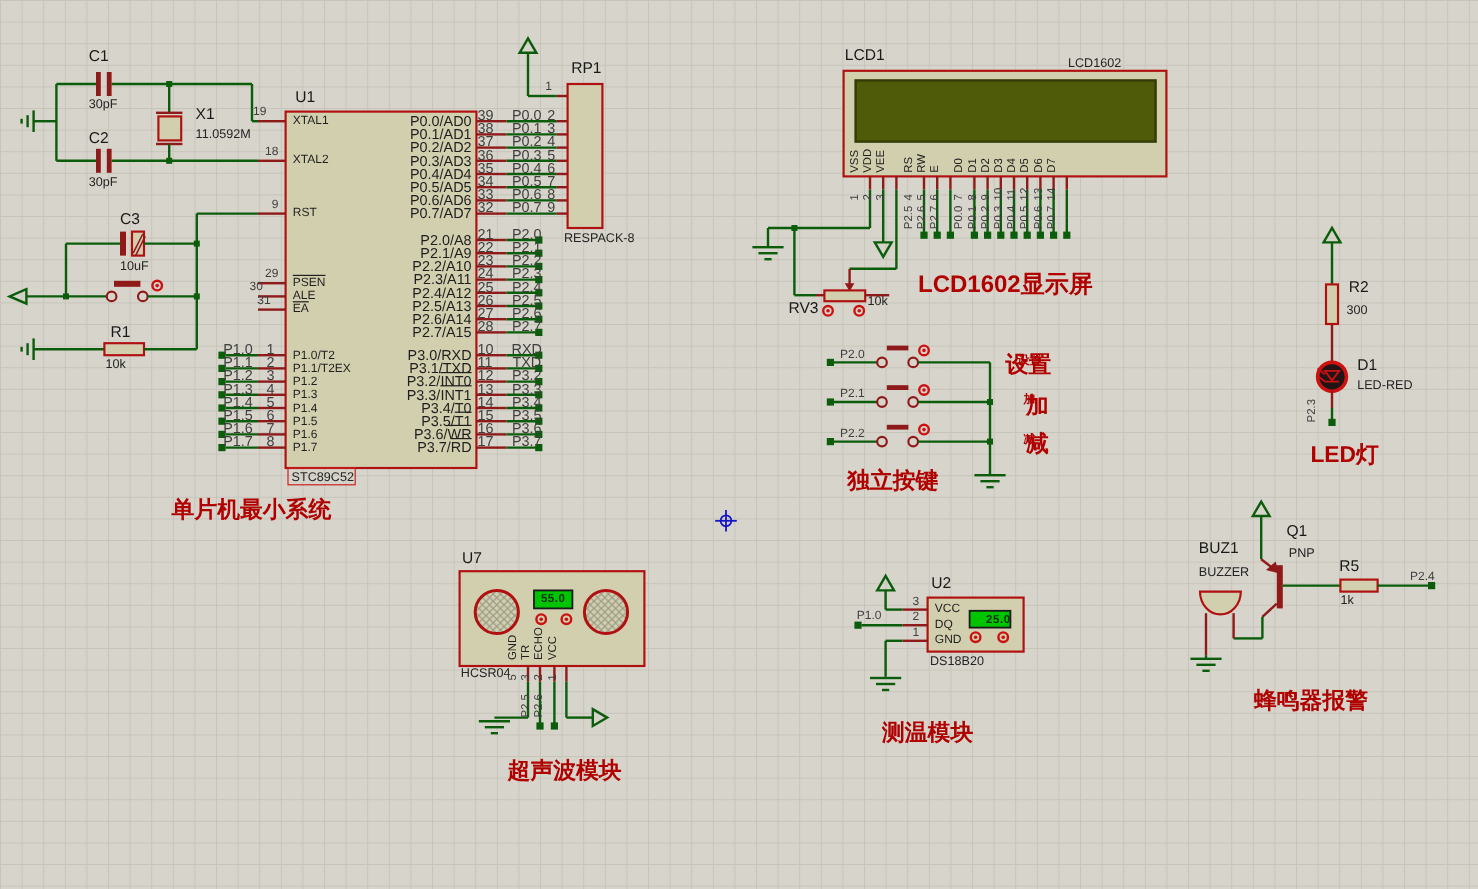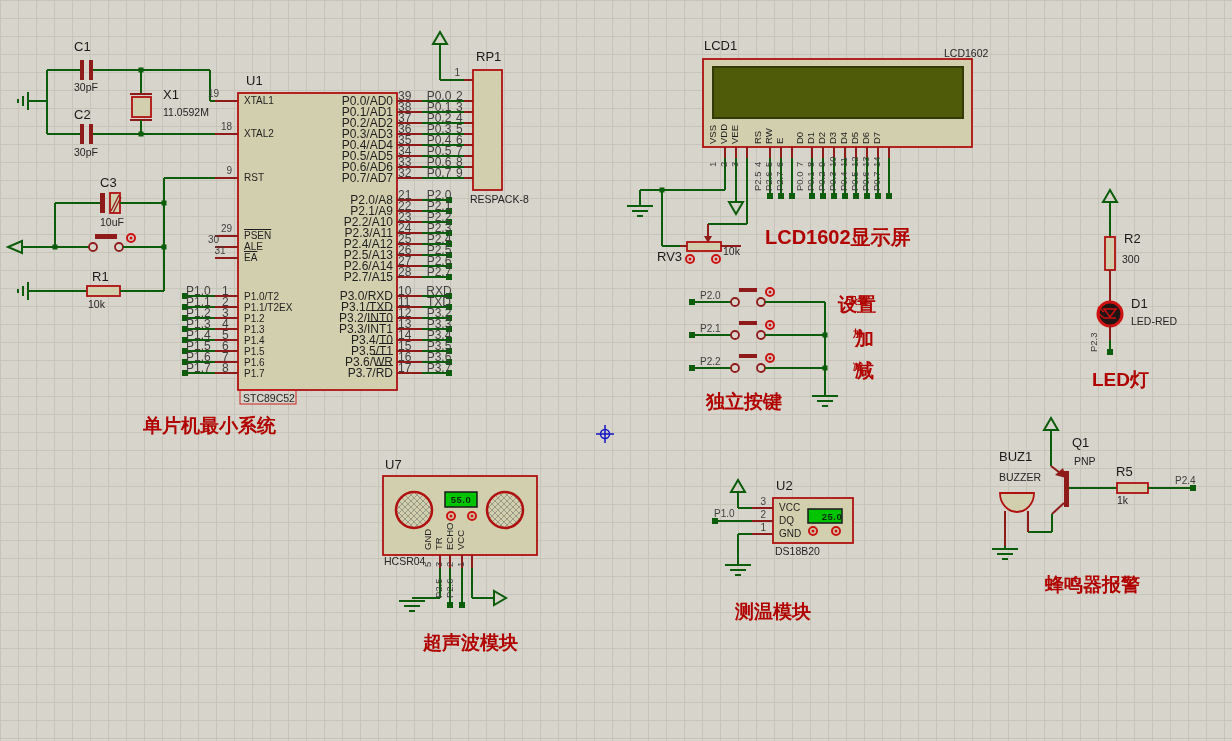--- a/index.html
+++ b/index.html
@@ -366,21 +366,21 @@
 <div class="t ref" style="left:100px;top:178px">C3</div>
 <div class="t val" style="left:100px;top:217px">10uF</div>
 <div class="t ref" style="left:92px;top:272px">R1</div>
 <div class="t val" style="left:88px;top:299px">10k</div>
 <div class="t ref" style="left:246px;top:76px">U1</div>
 <div class="t val" style="left:243px;top:393px">STC89C52</div>
 <div class="t ref" style="left:476px;top:52px">RP1</div>
 <div class="t val" style="left:470px;top:194px">RESPACK-8</div>
 <div class="t num" style="left:448px;top:68px;width:12px;text-align:right">1</div>
 <div class="t ref" style="left:704px;top:41px">LCD1</div>
-<div class="t val" style="left:944px;top:48px">LCD1602</div>
+<div class="t val" style="left:890px;top:48px">LCD1602</div>
 <div class="t ref" style="left:657px;top:252px">RV3</div>
 <div class="t val" style="left:723px;top:246px">10k</div>
 <div class="t ref" style="left:1124px;top:234px">R2</div>
 <div class="t val" style="left:1122px;top:254px">300</div>
 <div class="t ref" style="left:1131px;top:299px">D1</div>
 <div class="t val" style="left:1131px;top:316px">LED-RED</div>
 <div class="t ref" style="left:385px;top:460px">U7</div>
 <div class="t val" style="left:384px;top:556px">HCSR04</div>
 <div class="t ref" style="left:776px;top:481px">U2</div>
 <div class="t val" style="left:775px;top:546px">DS18B20</div>
@@ -401,21 +401,21 @@
 <div class="t cn" style="left:423px;top:633px">超声波模块</div>
 <div class="t cn" style="left:735px;top:602px">测温模块</div>
 <div class="t cn" style="left:1045px;top:575px">蜂鸣器报警</div>
 
 <div class="t" style="left:244px;top:96px"><span>XTAL1</span><span class="ov"></span></div>
 <div class="t" style="left:244px;top:129px"><span>XTAL2</span><span class="ov"></span></div>
 <div class="t" style="left:244px;top:173px"><span>RST</span><span class="ov"></span></div>
 <div class="t" style="left:244px;top:231px"><span></span><span class="ov">PSEN</span></div>
 <div class="t" style="left:244px;top:242px"><span>ALE</span><span class="ov"></span></div>
 <div class="t" style="left:244px;top:253px"><span></span><span class="ov">EA</span></div>
-<div class="t num" style="left:208px;top:89px;width:24px;">19</div>
+<div class="t num" style="left:198px;top:89px;width:24px;text-align:right">19</div>
 <div class="t num" style="left:208px;top:122px;width:24px;text-align:right">18</div>
 <div class="t num" style="left:208px;top:166px;width:24px;text-align:right">9</div>
 <div class="t num" style="left:208px;top:224px;width:24px;text-align:right">29</div>
 <div class="t num" style="left:208px;top:235px;width:24px;">30</div>
 <div class="t num" style="left:208px;top:246px;width:24px;text-align:center">31</div>
 
 <div class="rows" style="left:240px;top:96px;width:240px">
 
 <div class="row">
     <span class="inname">P0.0/AD0</span>

